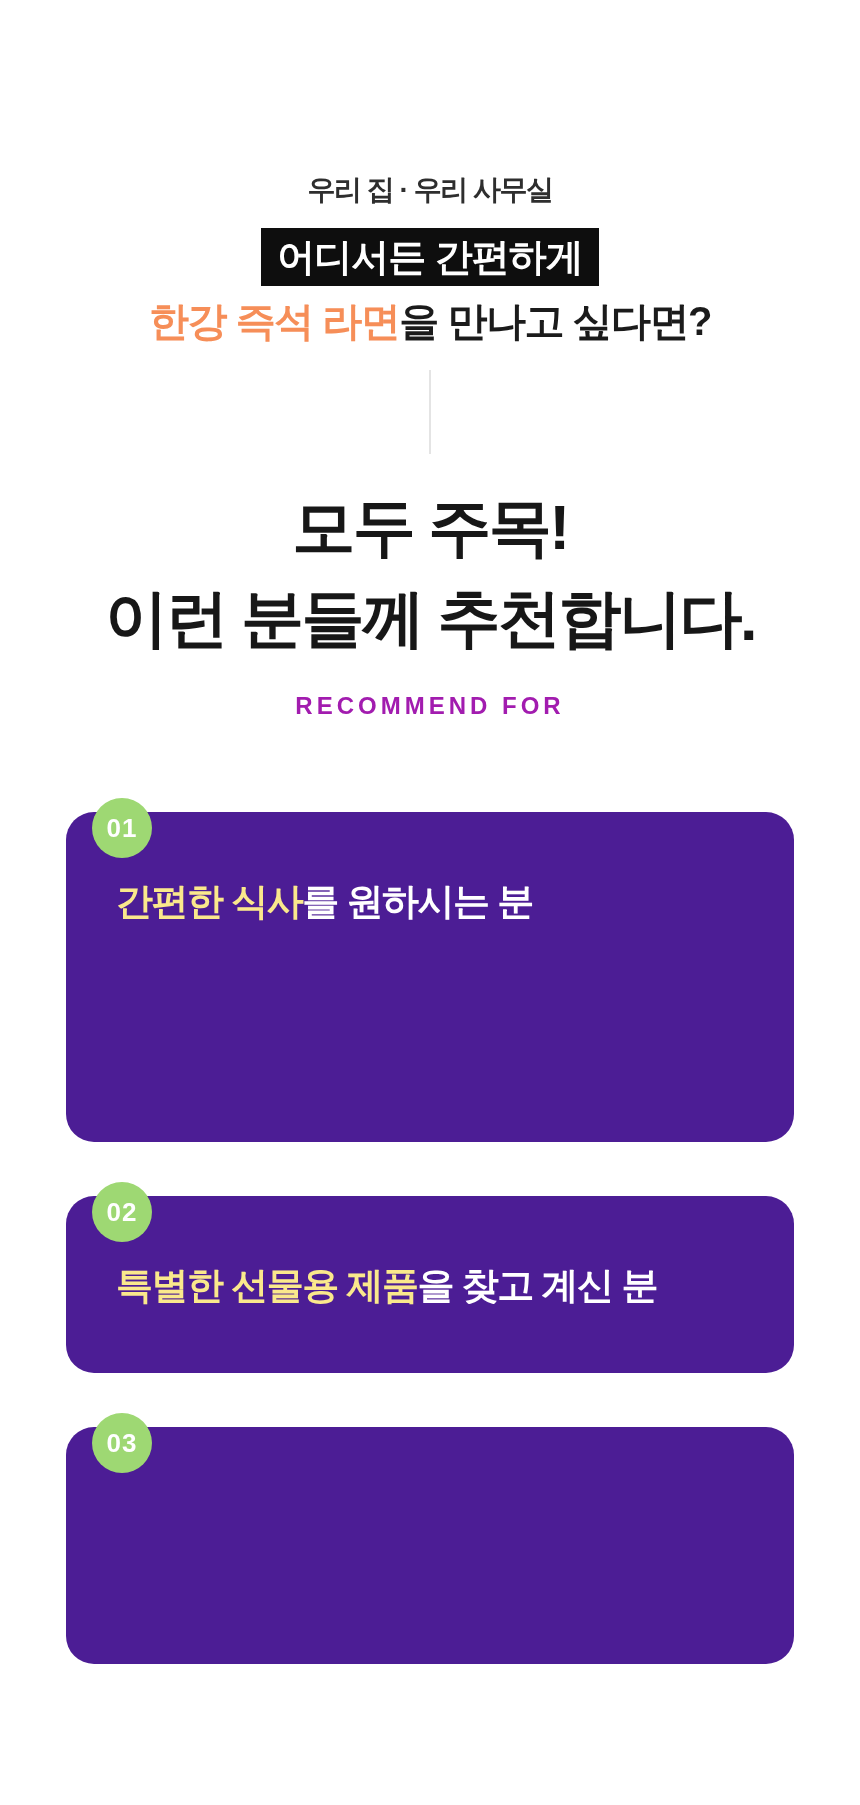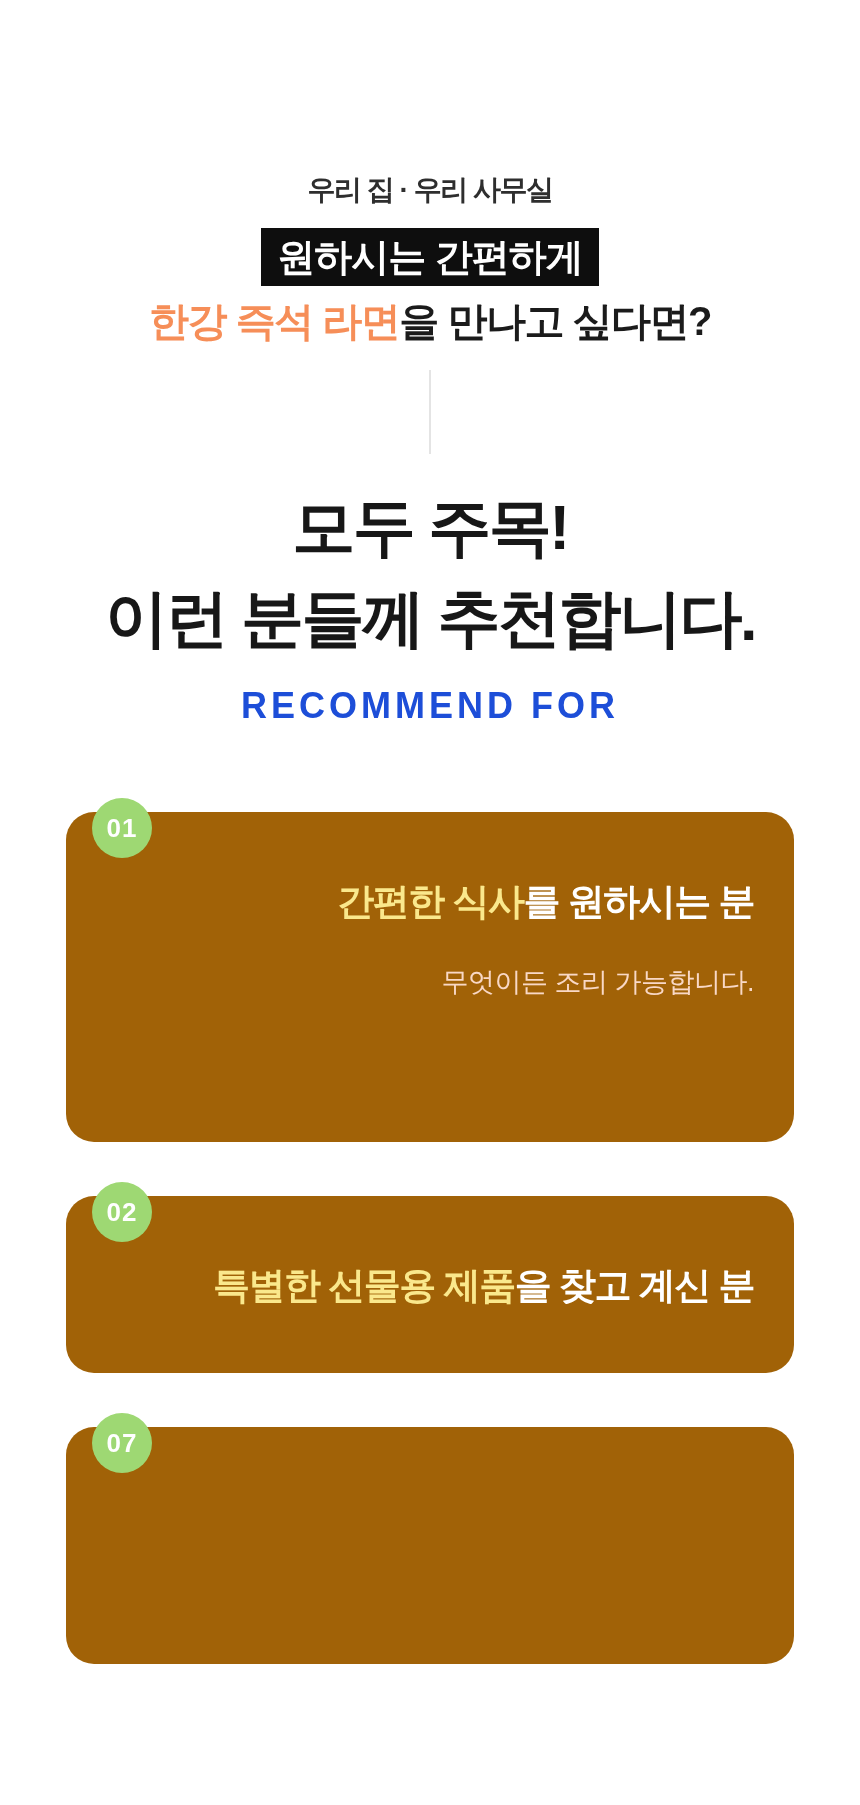--- a/index.html
+++ b/index.html
@@ -34,32 +34,31 @@
     background:#E4E4E4;
     margin:22px auto 0;
   }
   .heading {
     margin-top:28px; text-align:center;
     font-size:63px; line-height:91px;
     font-weight:800; color:#171717; letter-spacing:-2.5px;
   }
   .recommend {
     margin-top:22px; text-align:center;
-    font-size:36px; line-height:40px;
+    font-size:24px; line-height:40px;
     font-weight:700; letter-spacing:4px;
-    color:#1d4ed8;
+    color:#a21caf;
   }
   .cards { margin-top:86px; }
   .card {
     position:relative;
     width:728px; margin:0 auto 54px;
-    background:#a16207;
+    background:#4c1d95;
     border-radius:28px;
     padding:60px 40px 0 50px;
-    text-align:right;
   }
   .card-1 { height:330px; }
   .card-2 { height:177px; }
   .card-3 { height:237px; }
   .badge {
     position:absolute; top:-14px; left:26px;
     width:60px; height:60px; border-radius:50%;
     background:#9ED873; color:#ffffff;
     font-size:26px; font-weight:700; letter-spacing:1px;
     display:flex; align-items:center; justify-content:center;
@@ -76,21 +75,21 @@
     font-weight:400; color:#F9D8C6; letter-spacing:-0.5px;
   }
   .note-line2 { padding-left:12px; }
 </style>
 </head>
 <body>
 
 <div class="hero">
   <div class="hero-line1">우리 집 · 우리 사무실</div>
   <div class="chip-row">
-    <span class="chip">원하시는 간편하게</span>
+    <span class="chip">어디서든 간편하게</span>
   </div>
   <div class="hero-line3">
     <span class="accent">한강 즉석 라면</span><span>을 만나고 싶다면?</span>
   </div>
 </div>
 
 <div class="divider"></div>
 
 <div class="heading">
   <div>모두 주목!</div>
@@ -100,28 +99,27 @@
 <div class="recommend">RECOMMEND FOR</div>
 
 <div class="cards">
 
   <div class="card card-1">
     <div class="badge">01</div>
     <div class="card-line">
       <span class="yellow">간편한 식사</span><span>를 원하시는 분</span>
     </div>
     <div class="note">
-      <div class="note-line2">무엇이든 조리 가능합니다.</div>
     </div>
   </div>
 
   <div class="card card-2">
     <div class="badge">02</div>
     <div class="card-line">
       <span class="yellow">특별한 선물용 제품</span><span>을 찾고 계신 분</span>
     </div>
   </div>
 
   <div class="card card-3">
-    <div class="badge">07</div>
+    <div class="badge">03</div>
   </div>
 
 </div>
 
 </body></html>

